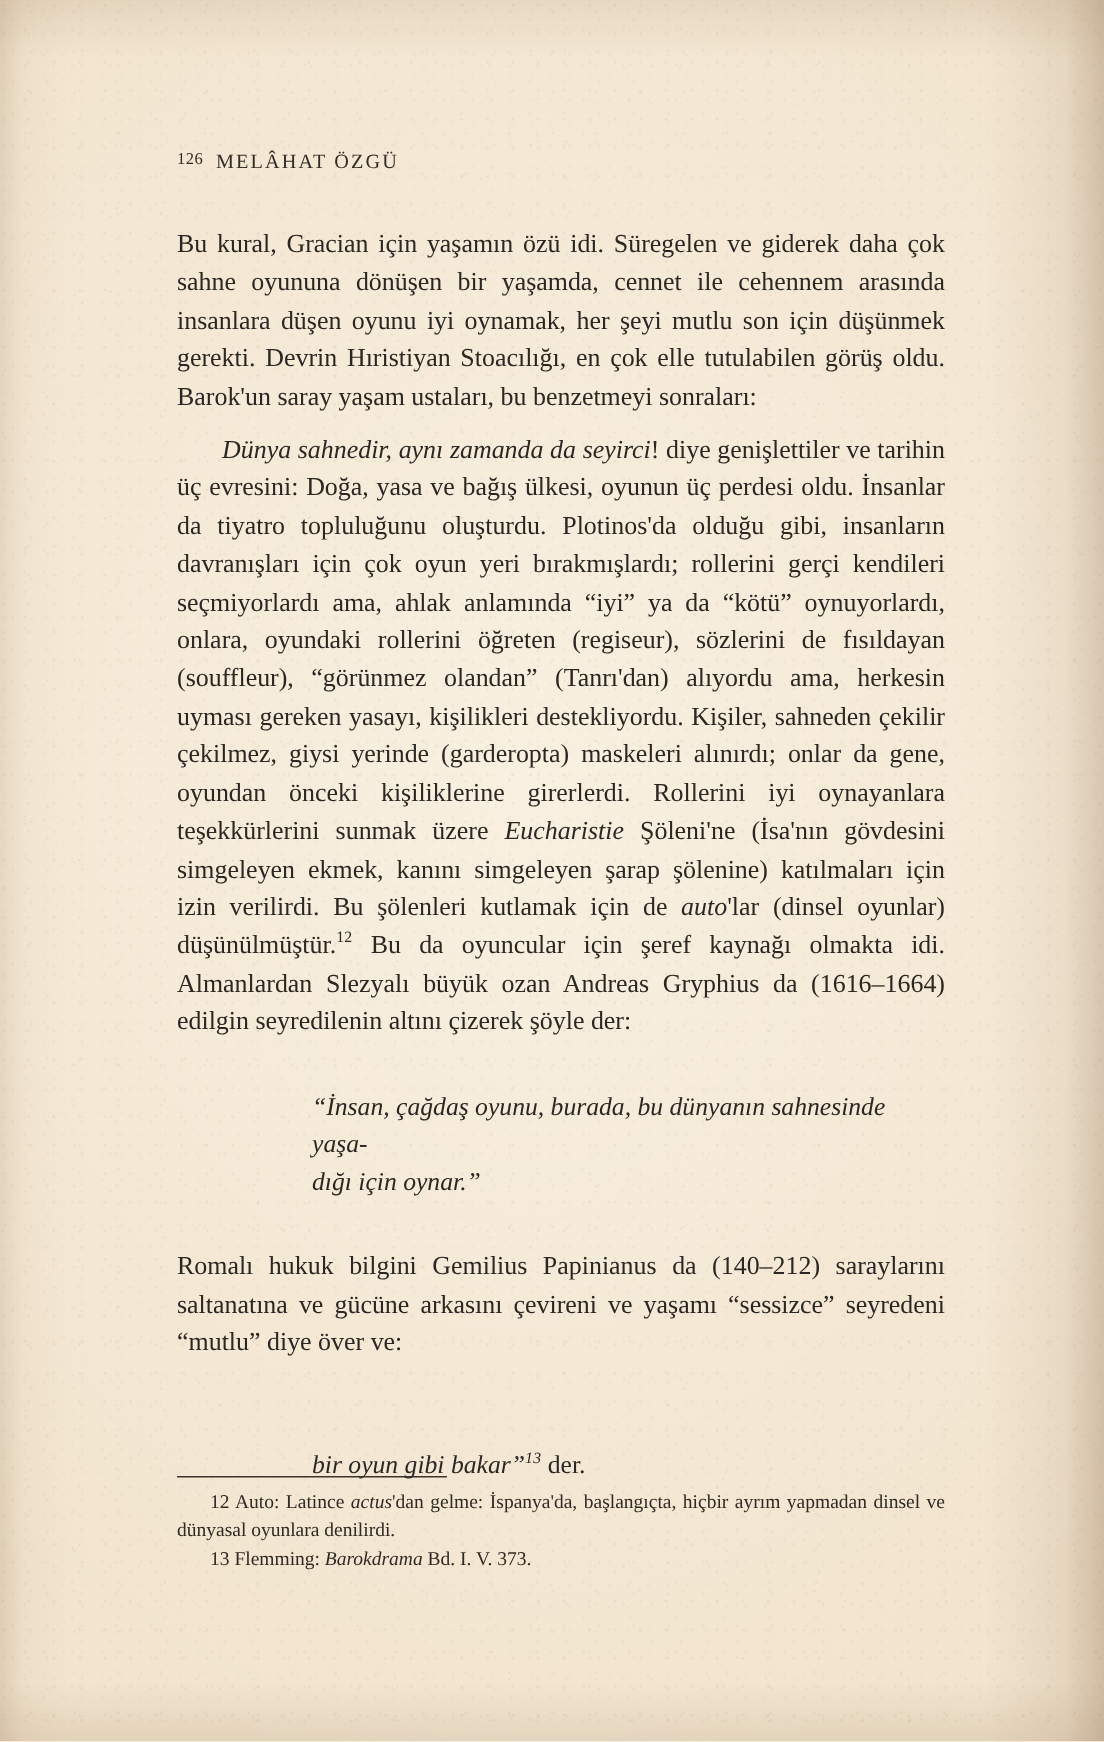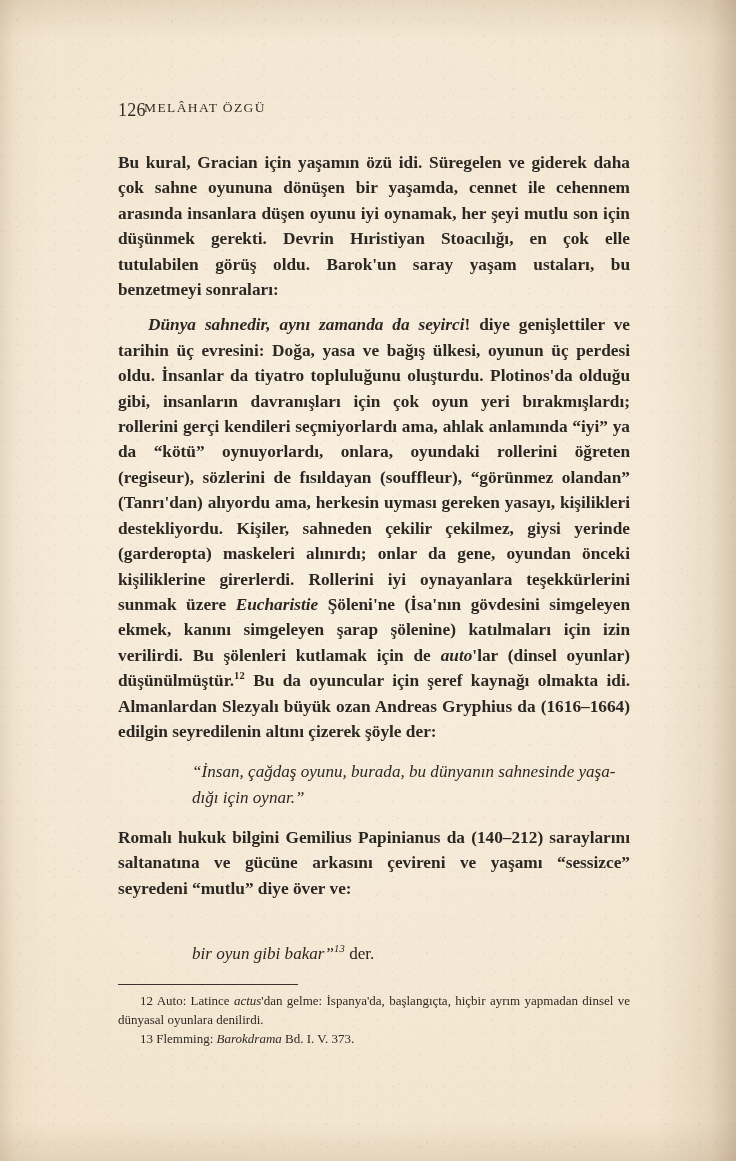--- a/index.html
+++ b/index.html
@@ -50,21 +50,21 @@
 
   
   .runhead {
     position: relative;
     height: 34px;
   }
   .folio {
     position: absolute;
     left: 0;
     top: 4px;
-    font-size: 18px;
+    font-size: 11px;
     letter-spacing: 0.3px;
     color: #322d26;
   }
   .runhead-title {
     position: absolute;
     left: 0;
     right: 0;
     top: 4px;
     text-align: left;
     font-size: 13.5px;
@@ -79,31 +79,30 @@
   }
 
   p.para {
     margin: 0;
     font-size: 17.3px;
     line-height: 25.4px;
     text-align: justify;
     text-justify: inter-word;
     color: #2b2722;
     hyphens: none;
-    font-weight: bold;
   }
   p.para.indent {
     text-indent: 30px;
   }
 
   .gap-sm { height: 10px; }
   .gap-md { height: 15px; }
 
   blockquote.quote {
-    margin: 0;
+    margin: 16px;
     padding: 0 0 0 74px;
     font-style: italic;
     font-size: 17.1px;
     line-height: 25.2px;
     color: #2b2722;
     text-align: left;
   }
   blockquote.quote .roman {
     font-style: normal;
     text-align: center;

